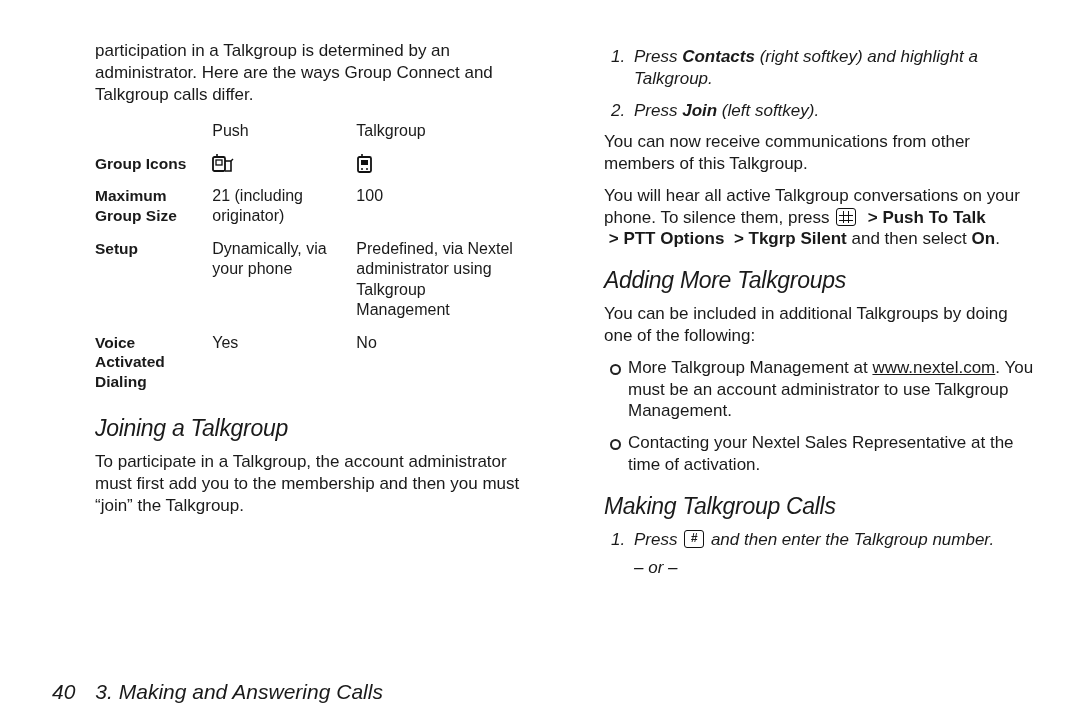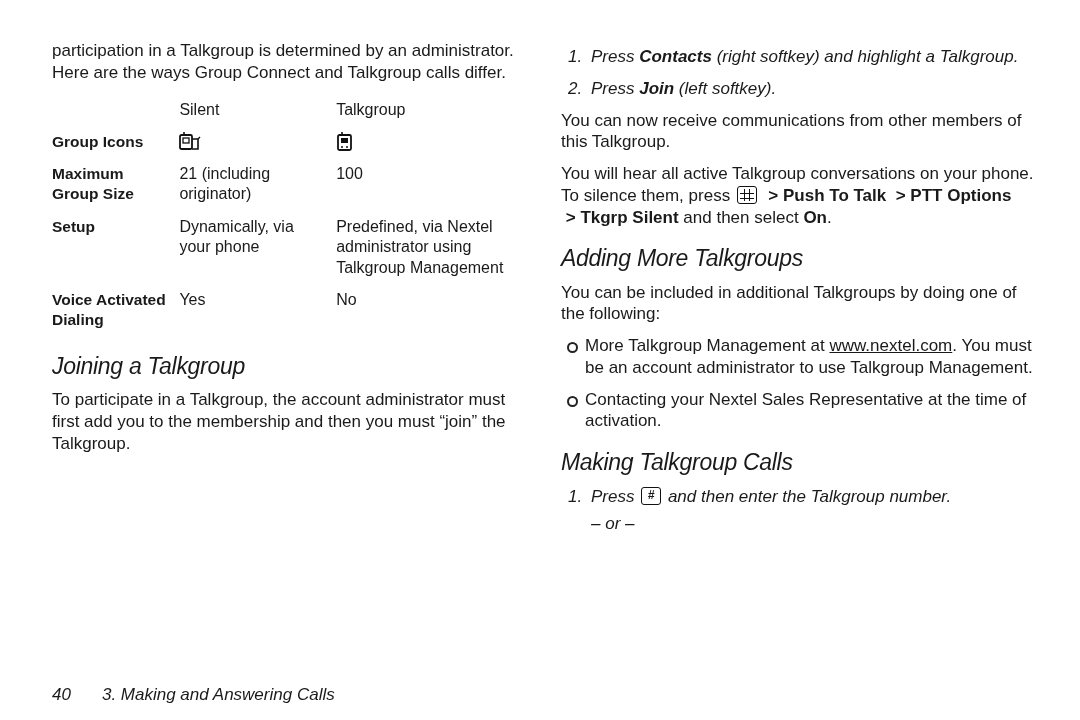--- a/index.html
+++ b/index.html
@@ -22,20 +22,21 @@
     flex-direction: column;
   }
   .cols {
     display: flex;
     gap: 30px;
     flex: 1;
   }
   .col {
     flex: 1;
     min-width: 0;
+    margin-left: 43px;
   }
   .intro { margin-bottom: 10px; }
   table.tbl {
     border-collapse: collapse;
     margin-top: 6px;
     font-size: 16px;
   }
   table.tbl td {
     vertical-align: top;
     padding: 6px 10px 6px 0;
@@ -119,40 +120,40 @@
     line-height: 16px;
     font-weight: bold;
   }
   .b { font-weight: bold; }
   .gt { font-weight: bold; }
   .underline { text-decoration: underline; }
   .footer {
     margin-top: auto;
     padding: 16px 0 14px 0;
     font-style: italic;
-    font-size: 17px;
+    font-size: 21px;
     display: flex;
-    gap: 31px;
+    gap: 20px;
   }
   .footer .pageno { font-style: italic; }
 </style>
 </head>
 <body>
 
 <div class="page">
   <div class="cols">
 
     <div class="col">
       <div class="intro">participation in a Talkgroup is determined by an administrator. Here are the ways Group Connect and Talkgroup calls differ.</div>
 
       <table class="tbl">
         <tbody>
             <tr>
           <td class="row-label"></td>
-          <td class="colhdr c2">Silent</td>
+          <td class="colhdr c2">Push</td>
           <td class="colhdr c3">Talkgroup</td>
         </tr>
         <tr>
           <td class="row-label">Group Icons</td>
           <td class="c2 icon-cell">
             <svg width="22" height="20" viewBox="0 0 22 20">
               <rect x="1" y="3" width="12" height="14" rx="1.5" fill="none" stroke="#111" stroke-width="1.8"></rect>
               <rect x="4" y="6" width="6" height="5" fill="none" stroke="#111" stroke-width="1.3"></rect>
               <line x1="5" y1="0" x2="5" y2="3" stroke="#111" stroke-width="1.6"></line>
               <path d="M13 7 h6 v10 h-6" fill="none" stroke="#111" stroke-width="1.6"></path>

